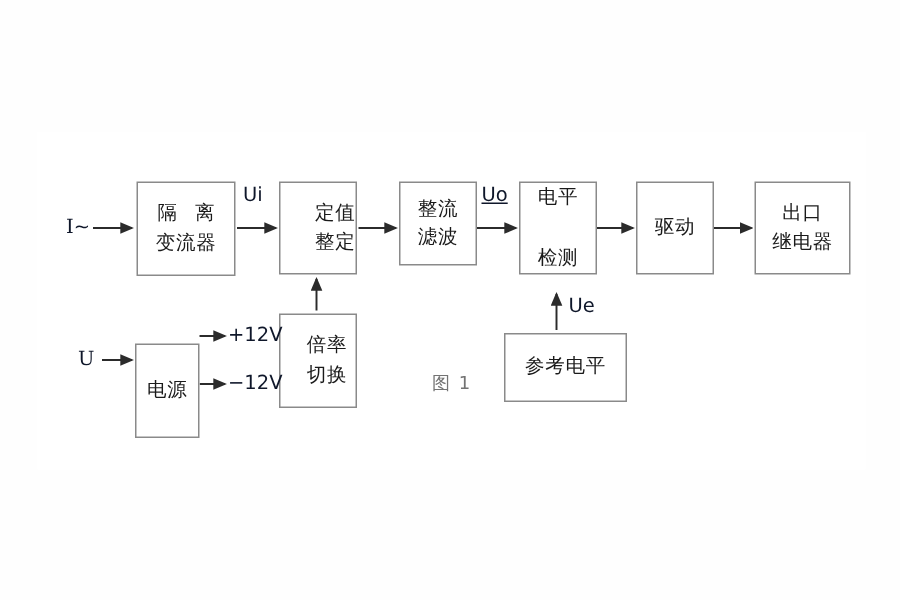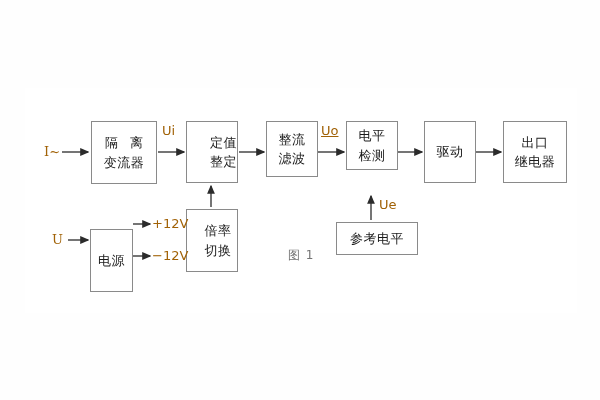--- a/index.html
+++ b/index.html
@@ -51,21 +51,21 @@
   .box .ln {
     display: block;
     white-space: nowrap;
   }
   .box.wide-space .ln.spaced {
     letter-spacing: 4px;
     padding-left: 4px;
   }
   .lbl {
     position: absolute;
-    color: #a16207;
+    color: #0f172a;
     font-size: 13px;
     white-space: nowrap;
   }
   .lbl.serif {
     font-family: "DejaVu Serif", "Liberation Serif", serif;
   }
   .caption {
     position: absolute;
     color: #737373;
     font-size: 12px;
@@ -127,21 +127,21 @@
   <div class="box" style="left:186px; top:121px; width:52px; height:62px;align-items:flex-end;">
     <span class="ln">定值</span>
     <span class="ln">整定</span>
   </div>
 
   <div class="box" style="left:266px; top:121px; width:52px; height:56px;">
     <span class="ln">整流</span>
     <span class="ln">滤波</span>
   </div>
 
-  <div class="box" style="left:346px; top:121px; width:52px; height:49px;">
+  <div class="box" style="left:346px; top:121px; width:52px; height:62px;justify-content:space-between;">
     <span class="ln">电平</span>
     <span class="ln">检测</span>
   </div>
 
   <div class="box" style="left:424px; top:121px; width:52px; height:62px;">
     <span class="ln">驱动</span>
   </div>
 
   <div class="box" style="left:503px; top:121px; width:64px; height:62px;">
     <span class="ln">出口</span>
@@ -150,21 +150,21 @@
 
   <div class="box" style="left:90px; top:209px; width:43px; height:63px;margin-top:20px;">
     <span class="ln">电源</span>
   </div>
 
   <div class="box" style="left:186px; top:209px; width:52px; height:63px;padding-left:12px;">
     <span class="ln">倍率</span>
     <span class="ln">切换</span>
   </div>
 
-  <div class="box" style="left:336px; top:222px; width:82px; height:33px;">
+  <div class="box" style="left:336px; top:222px; width:82px; height:46px;">
     <span class="ln">参考电平</span>
   </div>
 
   <div class="lbl serif" style="left:44px; top:144px;">I~</div>
 
   <div class="lbl serif" style="left:52px; top:232px;">U</div>
 
   <div class="lbl" style="left:162px; top:123px;">Ui</div>
 
   <div class="lbl" style="left:321px; top:123px;text-decoration:underline;">Uo</div>

